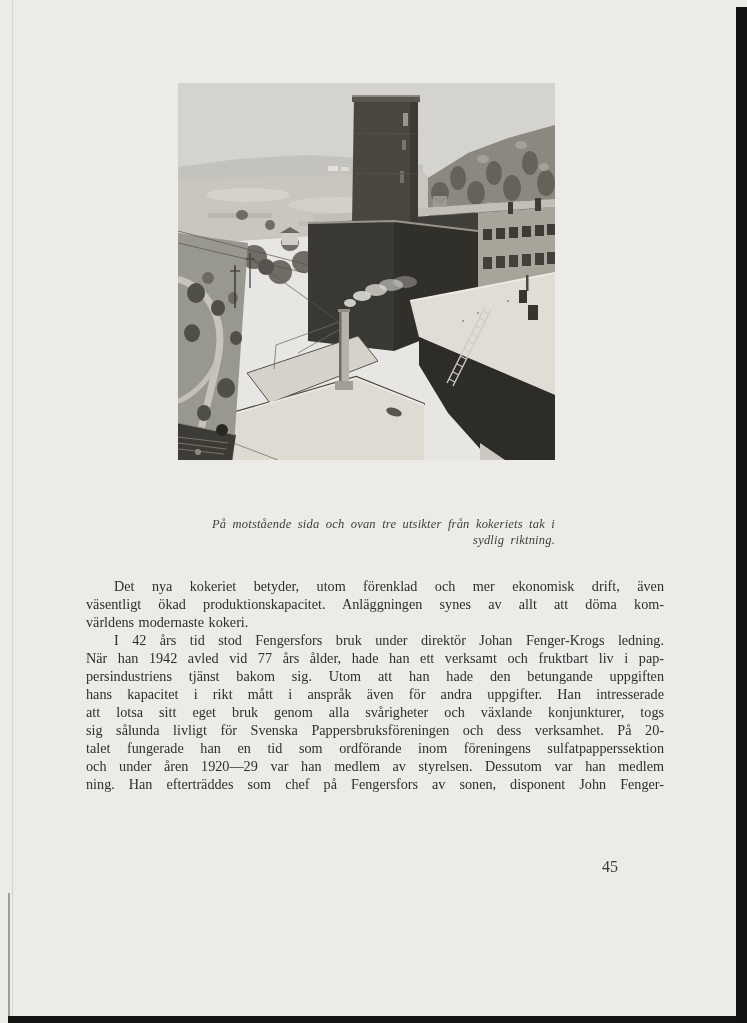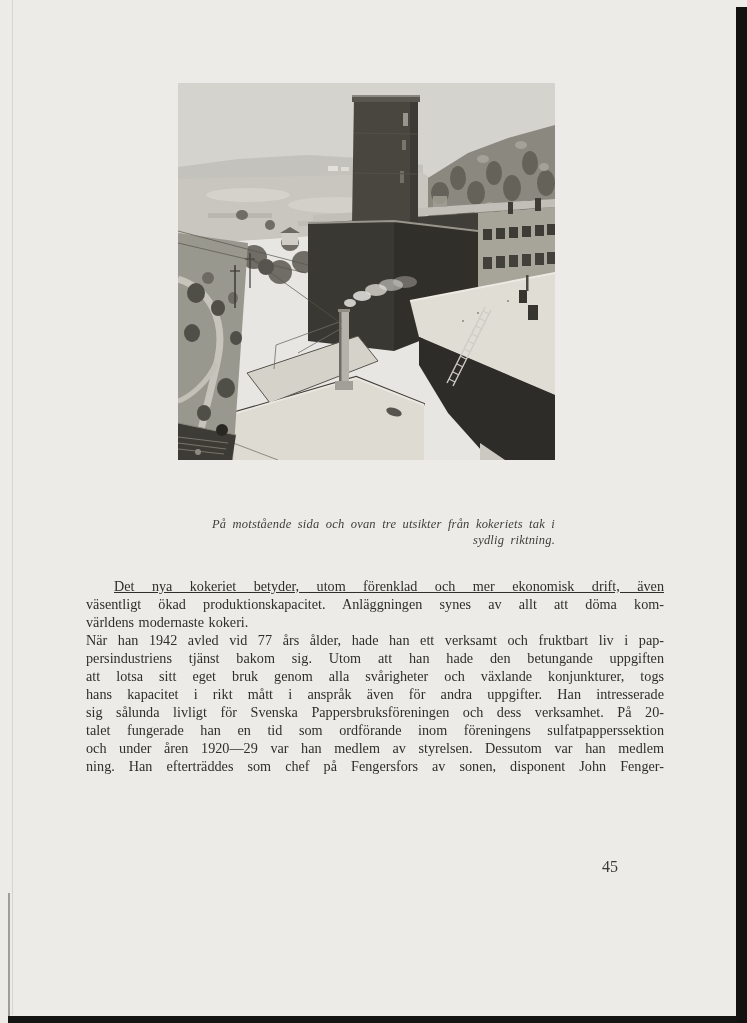--- a/index.html
+++ b/index.html
@@ -31,21 +31,21 @@
   .body-text{
     position:absolute;left:86px;top:577px;width:578px;
     font-size:14.2px;line-height:18px;color:#2f2e2a;
   }
   .line{
     height:18px;overflow:hidden;
     text-align:justify;text-align-last:justify;
     word-spacing:1px;
   }
   .line.last{text-align-last:left;}
-  .line.indent{text-indent:28px;text-decoration:underline;}
+  .line.indent{text-indent:28px;}
 
   .page-number{
     position:absolute;left:580px;top:858px;width:38px;
     text-align:right;font-size:16px;color:#3a3936;
   }
 </style>
 </head>
 <body>
 
 <div class="page">
@@ -263,24 +263,25 @@
 
   <div class="caption">På motstående sida och ovan tre utsikter från kokeriets tak i sydlig riktning.</div>
 
   <div class="body-text">
     <div>
       <div class="line indent">Det nya kokeriet betyder, utom förenklad och mer ekonomisk drift, även</div>
       <div class="line">väsentligt ökad produktionskapacitet. Anläggningen synes av allt att döma kom-</div>
       <div class="line last">världens modernaste kokeri.</div>
     </div>
     <div>
+      <div class="line indent">I 42 års tid stod Fengersfors bruk under direktör Johan Fenger-Krogs ledning.</div>
       <div class="line">När han 1942 avled vid 77 års ålder, hade han ett verksamt och fruktbart liv i pap-</div>
       <div class="line">persindustriens tjänst bakom sig. Utom att han hade den betungande uppgiften</div>
+      <div class="line">hans kapacitet i rikt mått i anspråk även för andra uppgifter. Han intresserade</div>
       <div class="line">att lotsa sitt eget bruk genom alla svårigheter och växlande konjunkturer, togs</div>
-      <div class="line">hans kapacitet i rikt mått i anspråk även för andra uppgifter. Han intresserade</div>
       <div class="line">sig sålunda livligt för Svenska Pappersbruksföreningen och dess verksamhet. På 20-</div>
       <div class="line">talet fungerade han en tid som ordförande inom föreningens sulfatpapperssektion</div>
       <div class="line">och under åren 1920—29 var han medlem av styrelsen. Dessutom var han medlem</div>
       <div class="line">ning. Han efterträddes som chef på Fengersfors av sonen, disponent John Fenger-</div>
     </div>
   </div>
 
   <div class="page-number">45</div>
 
   <div class="fold-line"></div>

